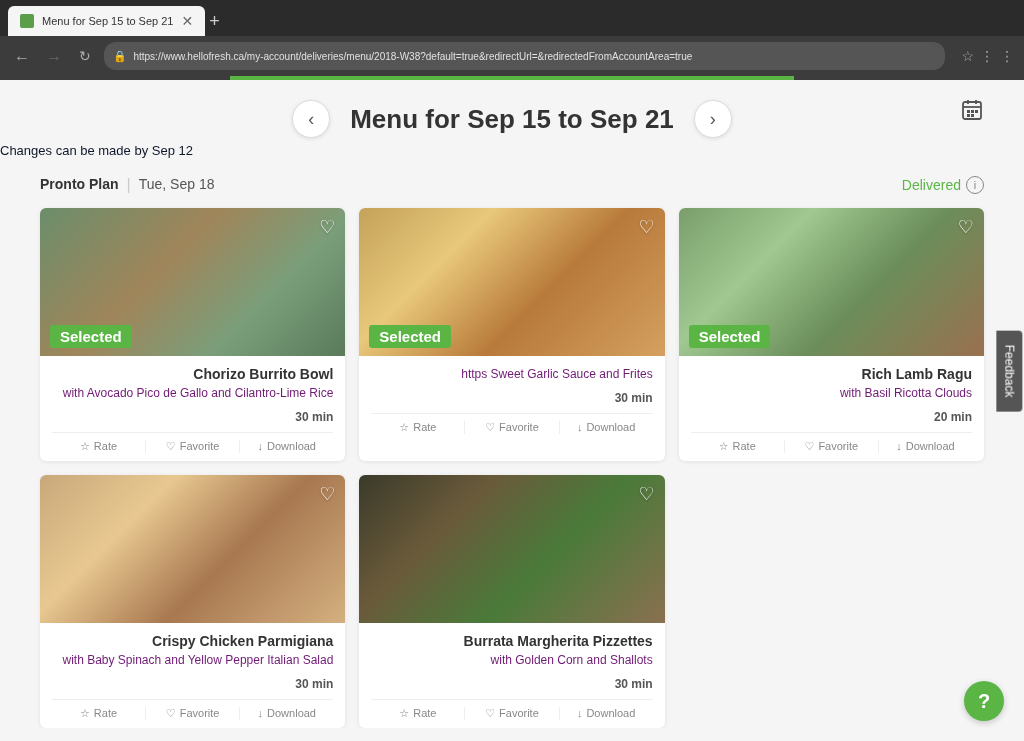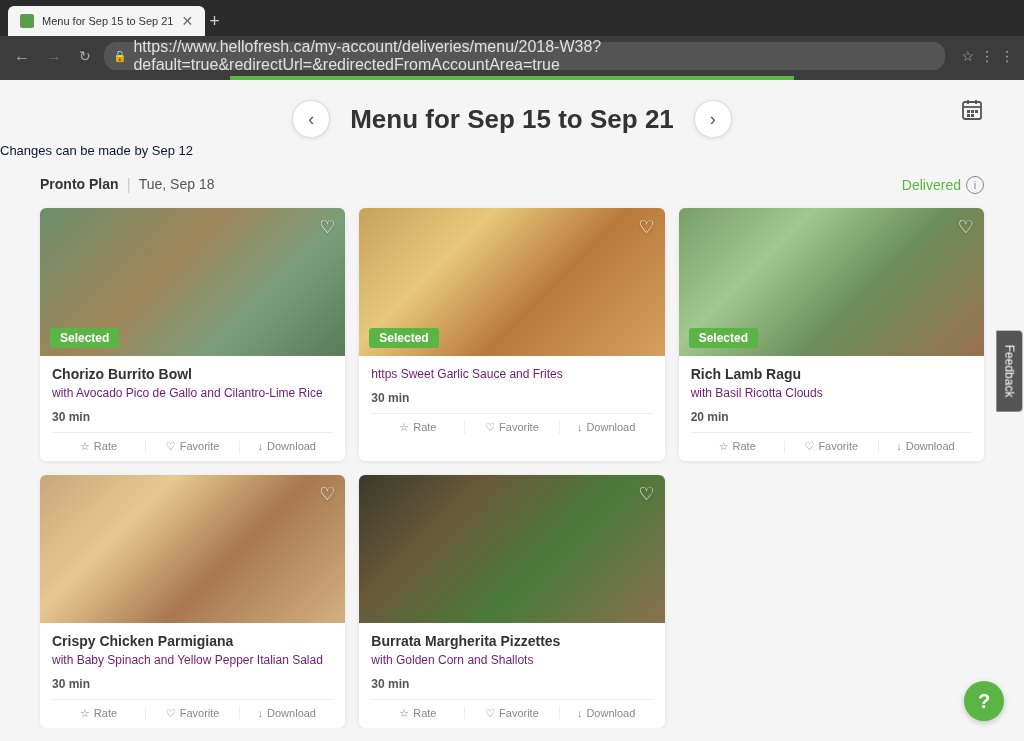--- a/index.html
+++ b/index.html
@@ -76,21 +76,21 @@
       border-radius: 12px;
       padding: 3px 10px;
       color: #ddd;
       font-size: 12px;
       display: flex;
       align-items: center;
       gap: 6px;
       height: 28px;
     }
     .lock-icon { font-size: 11px; color: #ccc; }
-    .address-text { font-size: 16px; color: #e0e0e0; }
+    .address-text { font-size: 10px; color: #e0e0e0; }
     .progress-bar-container {
       background: #3c3c3c;
       height: 4px;
       display: flex;
       align-items: center;
       padding: 0 0;
     }
     .progress-bar {
       height: 4px;
       background: #5ab545;
@@ -218,36 +218,37 @@
       width: 100%;
       height: 100%;
       background: #c8c8c8;
     }
     .selected-badge {
       position: absolute;
       bottom: 8px;
       left: 10px;
       background: #5ab545;
       color: white;
-      font-size: 12px;
+      font-size: 15px;
       font-weight: bold;
       padding: 3px 10px;
       border-radius: 3px;
     }
     .heart-icon {
       position: absolute;
       top: 8px;
       right: 10px;
       color: white;
       font-size: 18px;
       cursor: pointer;
       text-shadow: 0 1px 3px rgba(0,0,0,0.4);
     }
     .meal-info {
       padding: 10px 12px 8px;
+      text-align: right;
     }
     .meal-name {
       font-size: 14px;
       font-weight: bold;
       color: #333;
       margin-bottom: 3px;
     }
     .meal-desc {
       font-size: 12px;
       color: #701a75;

